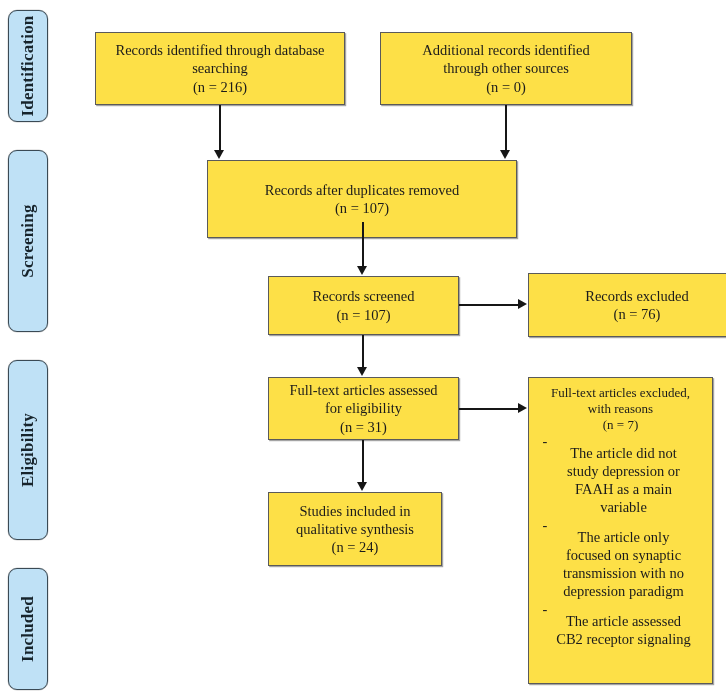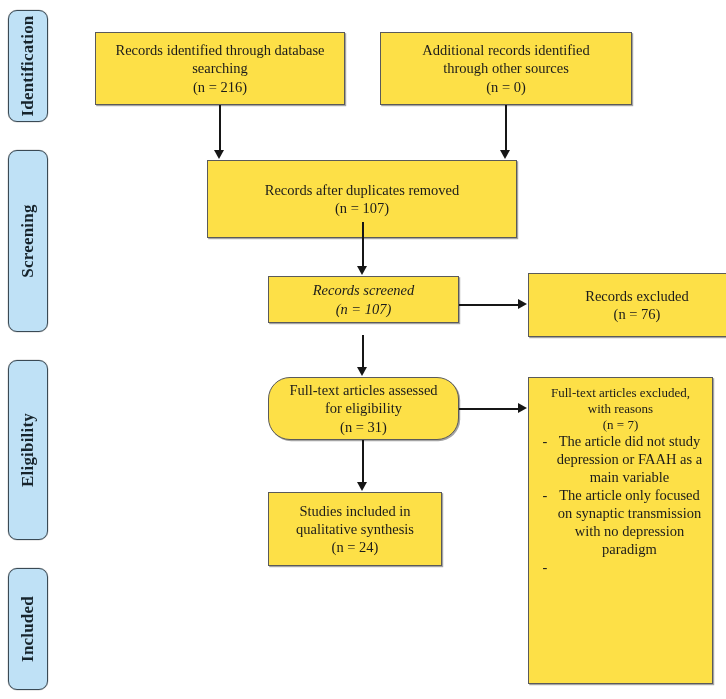--- a/index.html
+++ b/index.html
@@ -84,21 +84,22 @@
   }
   .reason-dash {
     width: 26px;
     flex: 0 0 26px;
     text-align: center;
     padding-left: 6px;
     box-sizing: border-box;
   }
   .reason-text {
     flex: 1 1 auto;
-    padding-right: 8px;
+    padding-right: 20px;
+    margin-top: 12px;
   }
 
   
   .conn {
     position: absolute;
     background: #161616;
   }
   .conn-v { width: 1.6px; }
   .conn-h { height: 1.6px; }
 
@@ -157,57 +158,58 @@
   <div class="arrow-down" style="left:500px; top:150px;"></div>
 
   <div class="flow-box" style="left:207px; top:160px; width:310px; height:78px;">
     <div class="flow-text">Records after duplicates removed
 (n = 107)</div>
   </div>
 
   <div class="conn conn-v" style="left:362px; top:222px; height:45px;"></div>
   <div class="arrow-down" style="left:357px; top:266px;"></div>
 
-  <div class="flow-box" style="left:268px; top:276px; width:191px; height:47px;font-style:italic;">
+  <div class="flow-box" style="left:268px; top:276px; width:191px; height:59px;">
     <div class="flow-text">Records screened
 (n = 107)</div>
   </div>
 
   <div class="flow-box" style="left:528px; top:273px; width:218px; height:64px;">
     <div class="flow-text">Records excluded
 (n = 76)</div>
   </div>
 
   <div class="conn conn-h" style="left:459px; top:304px; width:60px;"></div>
   <div class="arrow-right" style="left:518px; top:299px;"></div>
 
   <div class="conn conn-v" style="left:362px; top:335px; height:33px;"></div>
   <div class="arrow-down" style="left:357px; top:367px;"></div>
 
-  <div class="flow-box" style="left:268px; top:377px; width:191px; height:63px;border-radius:22px;">
+  <div class="flow-box" style="left:268px; top:377px; width:191px; height:63px;">
     <div class="flow-text">Full-text articles assessed
 for eligibility
 (n = 31)</div>
   </div>
 
   <div class="flow-box reasons" style="left:528px; top:377px; width:185px; height:307px;">
     <div class="reasons-head">Full-text articles excluded,
 with reasons
 (n = 7)</div>
     <ul class="reasons-list">
       <li class="reason-item">
         <span class="reason-dash">-</span>
         <span class="reason-text">The article did not study depression or FAAH as a main variable</span>
       </li>
       <li class="reason-item">
         <span class="reason-dash">-</span>
         <span class="reason-text">The article only focused on synaptic transmission with no depression paradigm</span>
       </li>
       <li class="reason-item">
         <span class="reason-dash">-</span>
+        <span class="reason-text">The article assessed CB2 receptor signaling</span>
       </li>
     </ul>
   </div>
 
   <div class="conn conn-h" style="left:459px; top:408px; width:60px;"></div>
   <div class="arrow-right" style="left:518px; top:403px;"></div>
 
   <div class="conn conn-v" style="left:362px; top:440px; height:43px;"></div>
   <div class="arrow-down" style="left:357px; top:482px;"></div>
 

